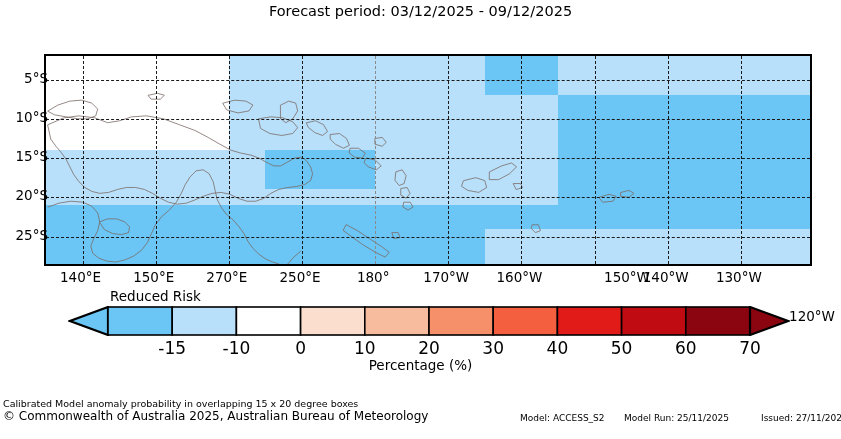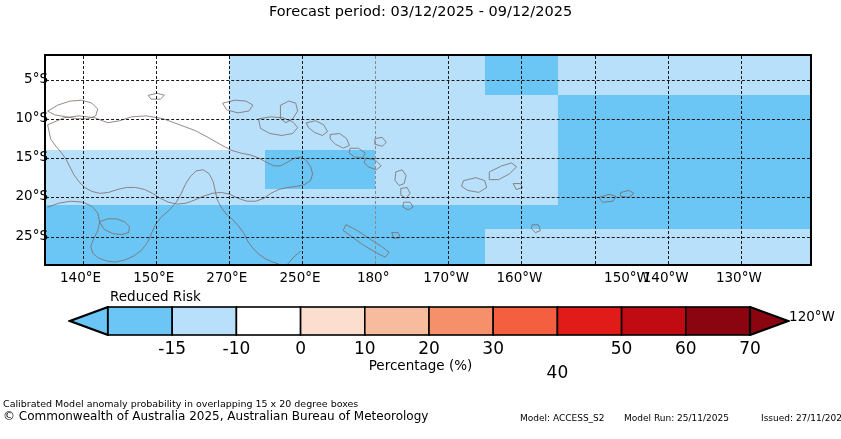--- a/index.html
+++ b/index.html
@@ -189,21 +189,21 @@
         <path d="M682 1 L682 29 L720 15 Z" fill="#8B0510" stroke="#000" stroke-width="2.2"></path>
       </svg>
   </div>
   <div id="cb-ticks">
       <div class="cbtick" style="left: 172.2px;">-15</div>
       <div class="cbtick" style="left: 236.4px;">-10</div>
       <div class="cbtick" style="left: 300.6px;">0</div>
       <div class="cbtick" style="left: 364.8px;">10</div>
       <div class="cbtick" style="left: 429px;">20</div>
       <div class="cbtick" style="left: 493.2px;">30</div>
-      <div class="cbtick" style="left: 557.4px; margin-top: 24px;">40</div>
+      <div class="cbtick" style="left: 557.4px;">40</div>
       <div class="cbtick" style="left: 621.6px;">50</div>
       <div class="cbtick" style="left: 685.8px;">60</div>
       <div class="cbtick" style="left: 750px;">70</div>
     </div>
   <div id="cb-axis-title">Percentage (%)</div>
 </div>
 
 <div id="footer">
   <div id="foot-line1">Calibrated Model anomaly probability in overlapping 15 x 20 degree boxes</div>
   <div id="foot-line2">© Commonwealth of Australia 2025, Australian Bureau of Meteorology</div>

